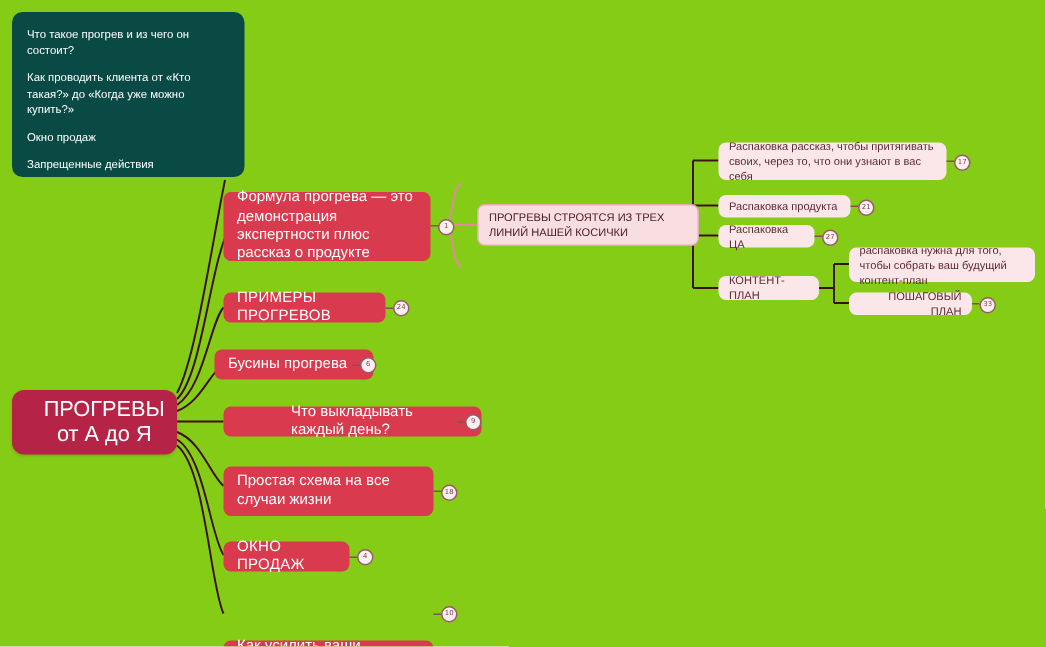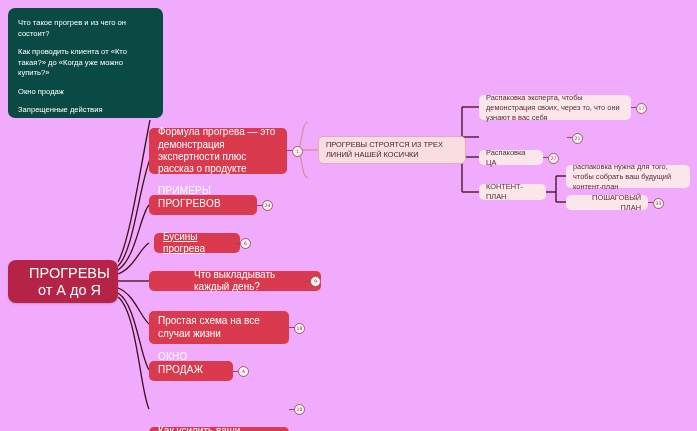--- a/index.html
+++ b/index.html
@@ -4,21 +4,21 @@
 <style>
   html, body {
     margin: 0;
     padding: 0;
     background: #fbf0f0;
   }
   #canvas {
     position: relative;
     width: 697px;
     height: 431px;
-    background: #f0abfc;
+    background: #84cc16;
     overflow: hidden;
     font-family: "Liberation Sans", sans-serif;
   }
   svg.links {
     position: absolute;
     left: 0;
     top: 0;
     width: 697px;
     height: 431px;
     pointer-events: none;
@@ -60,21 +60,21 @@
 
   
   .red-node {
     background: #d93a4e;
     border-radius: 5px;
     color: #ffffff;
     font-size: 10px;
     line-height: 12.4px;
     padding: 5px 9px;
   }
-  .red-node.caps { letter-spacing: .2px; align-items: flex-end; }
+  .red-node.caps { letter-spacing: .2px; }
 
   
   .pink-node {
     background: #f8dde1;
     border: 1.3px solid #e4a9b5;
     border-radius: 5px;
     color: #4a2028;
     font-size: 7.4px;
     line-height: 10px;
     padding: 4px 7px;
@@ -161,21 +161,21 @@
   </div>
   <div class="badge-stem" style="left:287px; top:150px; width:6px;"></div>
   <div class="badge" style="left:292px; top:146px;">1</div>
 
   <div class="node red-node caps" style="left:149px; top:195px; width:108px; height:20px;">
     <span>ПРИМЕРЫ ПРОГРЕВОВ</span>
   </div>
   <div class="badge-stem" style="left:257px; top:205px; width:6px;"></div>
   <div class="badge" style="left:262px; top:200px;">24</div>
 
-  <div class="node red-node" style="left:154px; top:233px; width:86px; height:20px;text-decoration:underline;">
+  <div class="node red-node" style="left:143px; top:233px; width:106px; height:20px;">
     <span>Бусины прогрева</span>
   </div>
   <div class="badge-stem" style="left:235px; top:243px; width:6px;"></div>
   <div class="badge" style="left:240px; top:238px;">6</div>
 
   <div class="node red-node" style="left:149px; top:271px; width:172px; height:20px;padding-left:45px;">
     <span>Что выкладывать каждый день?</span>
   </div>
   <div class="badge-stem" style="left:305px; top:281px; width:6px;"></div>
   <div class="badge" style="left:310px; top:276px;">9</div>
@@ -196,25 +196,28 @@
     <span>Как усилить ваши прогревы?</span>
   </div>
   <div class="badge-stem" style="left:289px; top:409px; width:6px;"></div>
   <div class="badge" style="left:294px; top:404px;">10</div>
 
   <div class="node pink-node" style="left:318px; top:136px; width:148px; height:28px;">
     <span>ПРОГРЕВЫ СТРОЯТСЯ ИЗ ТРЕХ ЛИНИЙ НАШЕЙ КОСИЧКИ</span>
   </div>
 
   <div class="node pink-node soft" style="left:479px; top:95px; width:152px; height:25px;">
-    <span>Распаковка эксперта, чтобы демонстрация своих, через то, что они узнают в вас себя</span>
+    <span>Распаковка рассказ, чтобы притягивать своих, через то, что они узнают в вас себя</span>
   </div>
   <div class="badge-stem" style="left:631px; top:107px; width:5px;"></div>
   <div class="badge" style="left:636px; top:103px;">17</div>
 
+  <div class="node pink-node soft" style="left:479px; top:130px; width:88px; height:15px;">
+    <span>Распаковка продукта</span>
+  </div>
   <div class="badge-stem" style="left:567px; top:137px; width:5px;"></div>
   <div class="badge" style="left:572px; top:133px;">21</div>
 
   <div class="node pink-node soft" style="left:479px; top:150px; width:64px; height:15px;">
     <span>Распаковка ЦА</span>
   </div>
   <div class="badge-stem" style="left:543px; top:157px; width:5px;"></div>
   <div class="badge" style="left:548px; top:153px;">27</div>
 
   <div class="node pink-node soft" style="left:479px; top:184px; width:67px; height:16px;">

